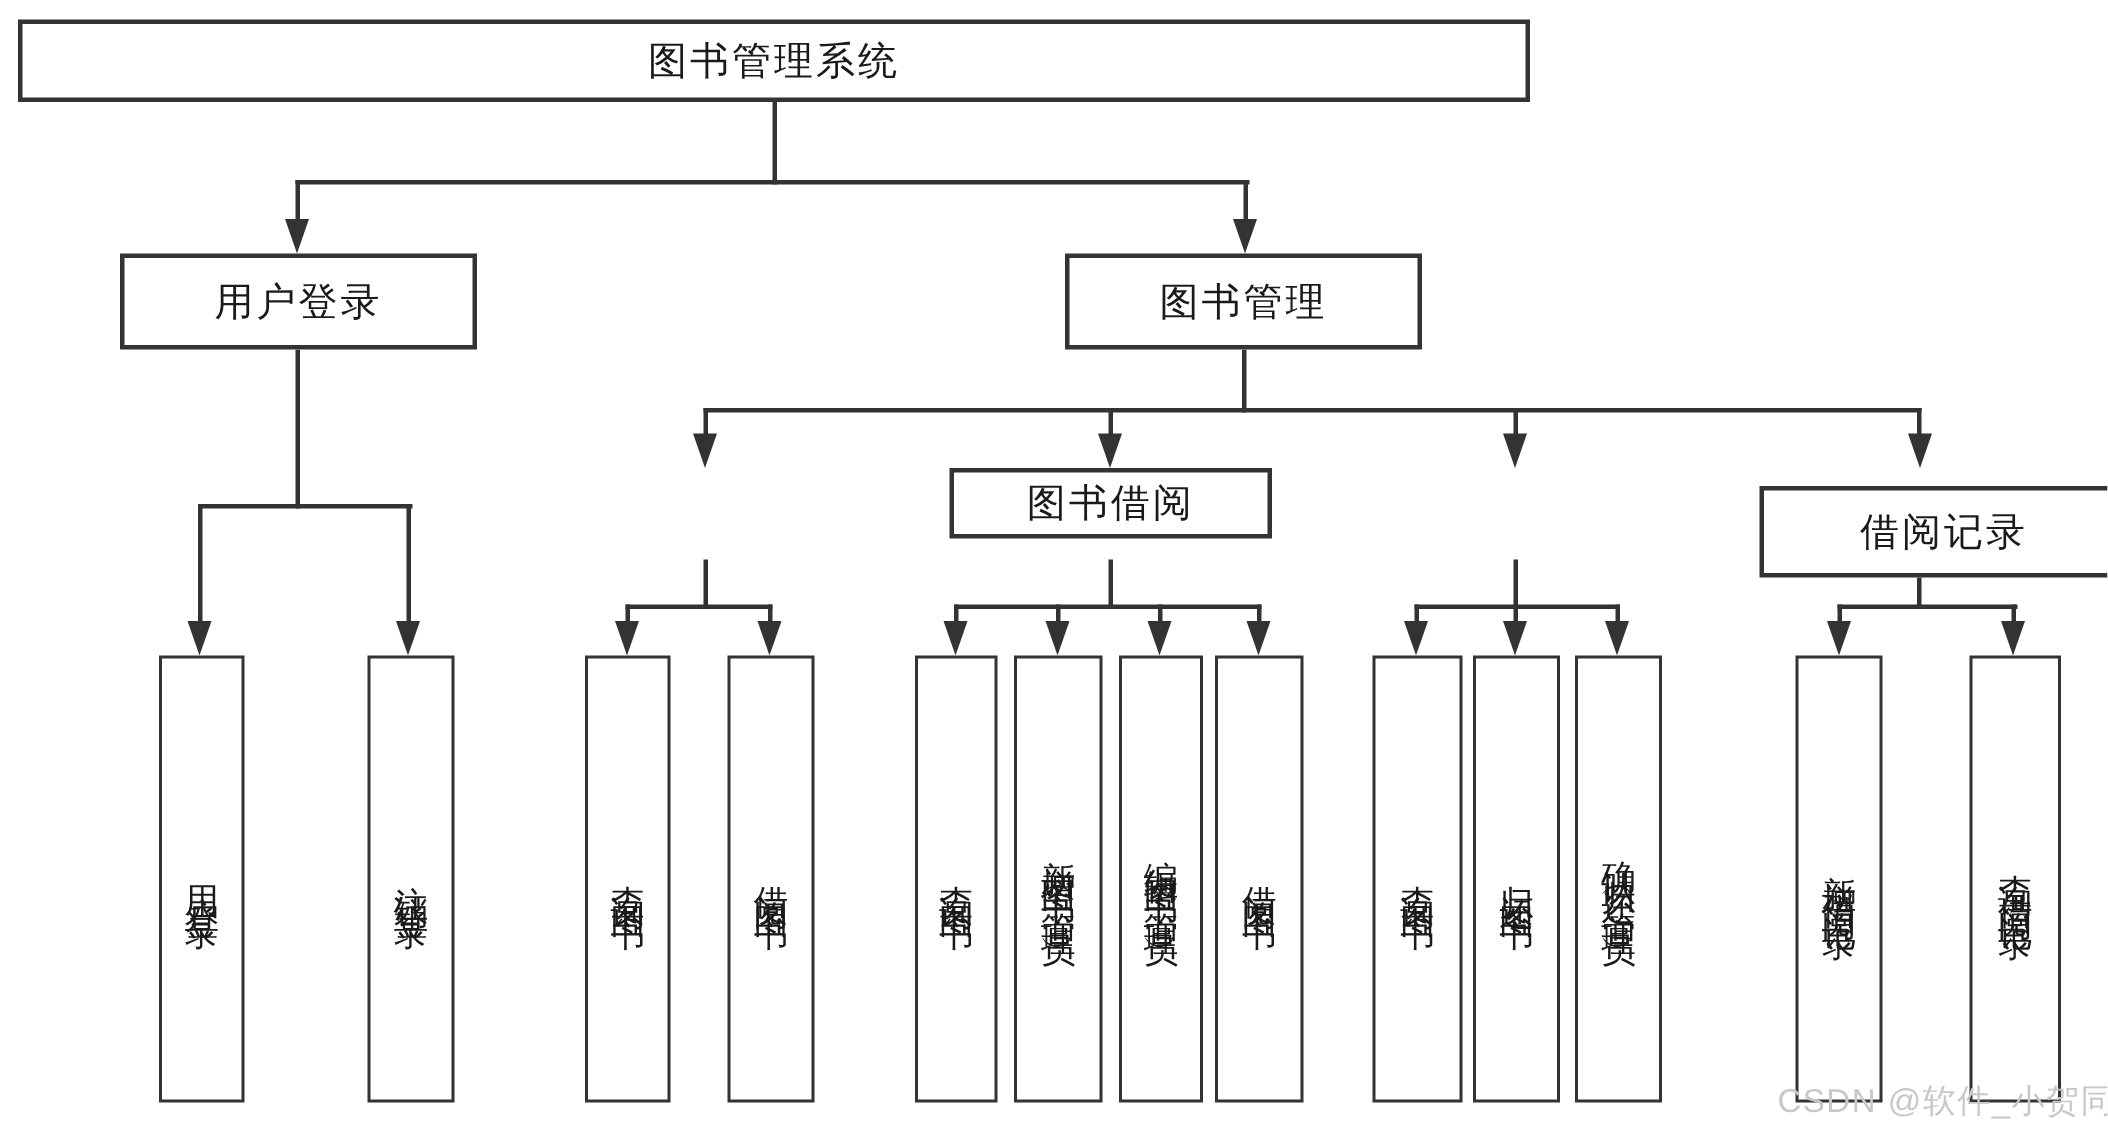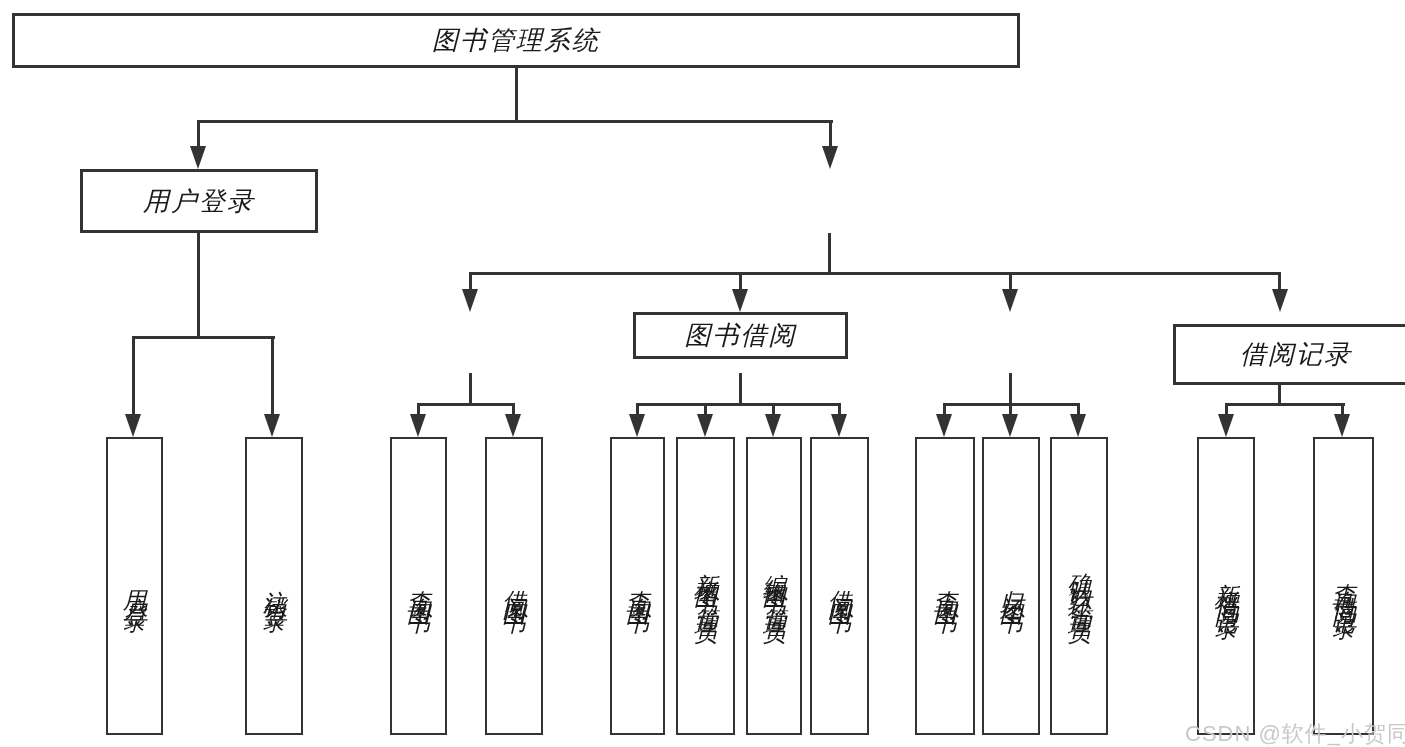--- a/index.html
+++ b/index.html
@@ -14,21 +14,20 @@
   .box {
     position: absolute;
     box-sizing: border-box;
     background: var(--background, #ffffff);
     border: 3px solid var(--line, #2d2d2d);
     display: flex;
     align-items: center;
     justify-content: center;
     color: var(--text, #1a1a1a);
     z-index: 2;
-    font-style: italic;
   }
   .hbox {
     font-size: 26px;
     letter-spacing: 2px;
     white-space: nowrap;
   }
   .vbox {
     border-width: 2.5px;
     writing-mode: vertical-rl;
     text-orientation: mixed;
@@ -69,20 +68,21 @@
   <div class="box hbox" style="left:12px;top:13px;width:1008px;height:55px">图书管理系统</div>
 
   <div class="line" style="left:515px;top:68px;width:3px;height:55px"></div>
   <div class="line" style="left:197px;top:120px;width:636px;height:3px"></div>
   <div class="line" style="left:197px;top:120px;width:3px;height:32px"></div>
   <div class="line" style="left:829px;top:120px;width:3px;height:32px"></div>
   <div class="arrow" style="left:190px;top:146px"></div>
   <div class="arrow" style="left:822px;top:146px"></div>
 
   <div class="box hbox" style="left:80px;top:169px;width:238px;height:64px">用户登录</div>
+  <div class="box hbox" style="left:710px;top:169px;width:238px;height:64px">图书管理</div>
 
   <div class="line" style="left:197px;top:233px;width:3px;height:106px"></div>
   <div class="line" style="left:132px;top:336px;width:143px;height:3px"></div>
   <div class="line" style="left:132px;top:336px;width:3px;height:82px"></div>
   <div class="line" style="left:271px;top:336px;width:3px;height:82px"></div>
   <div class="arrow" style="left:125px;top:414px"></div>
   <div class="arrow" style="left:264px;top:414px"></div>
 
   <div class="line" style="left:828px;top:233px;width:3px;height:42px"></div>
   <div class="line" style="left:469px;top:272px;width:812px;height:3px"></div>

